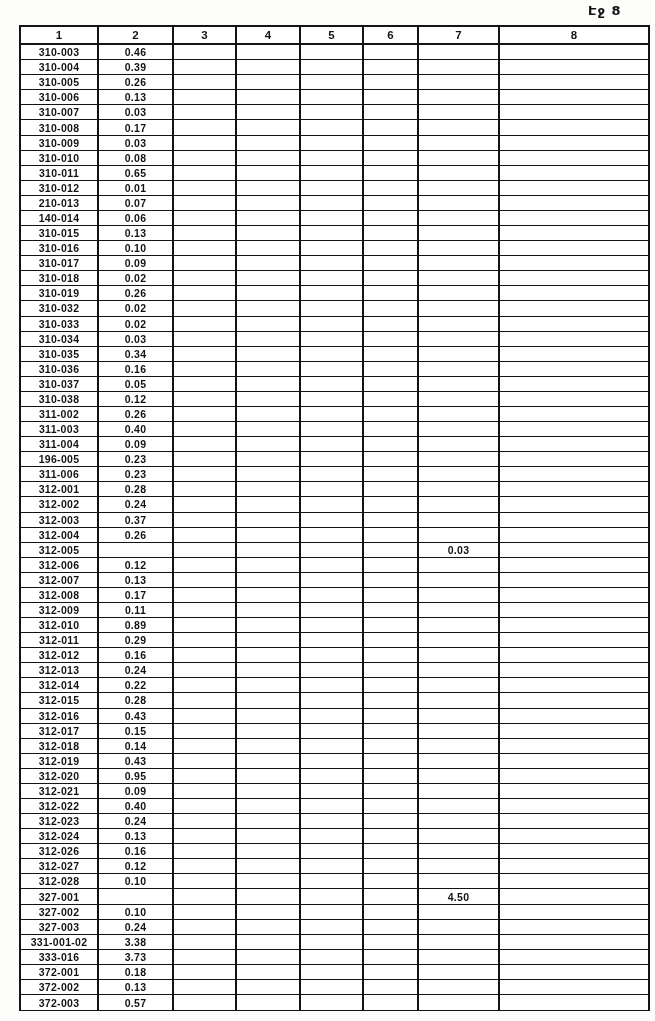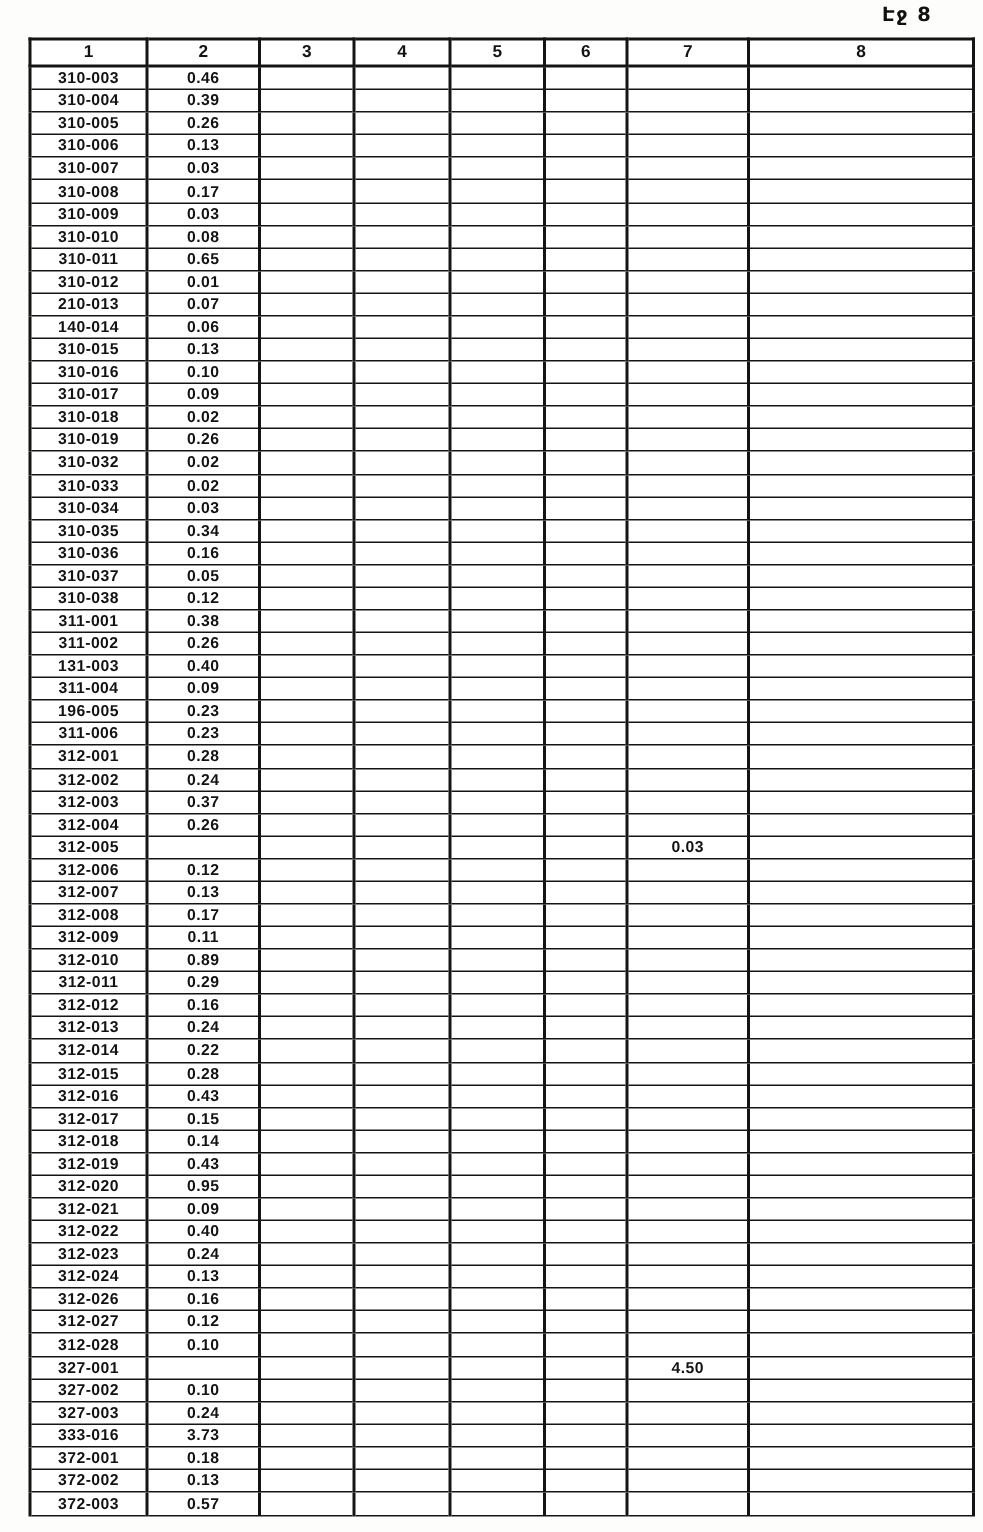--- a/index.html
+++ b/index.html
@@ -336,41 +336,31 @@
           <td class="code">310-038</td>
           <td class="val">0.12</td>
           <td class="val"></td>
           <td class="val"></td>
           <td class="val"></td>
           <td class="val"></td>
           <td class="val"></td>
           <td class="note"></td>
         </tr>
         <tr>
-          <td class="code">311-001</td>
-          <td class="val">0.38</td>
-          <td class="val"></td>
-          <td class="val"></td>
-          <td class="val"></td>
-          <td class="val"></td>
-          <td class="val"></td>
-          <td class="note"></td>
-        </tr>
-        <tr>
           <td class="code">311-002</td>
           <td class="val">0.26</td>
           <td class="val"></td>
           <td class="val"></td>
           <td class="val"></td>
           <td class="val"></td>
           <td class="val"></td>
           <td class="note"></td>
         </tr>
         <tr>
-          <td class="code">131-003</td>
+          <td class="code">311-003</td>
           <td class="val">0.40</td>
           <td class="val"></td>
           <td class="val"></td>
           <td class="val"></td>
           <td class="val"></td>
           <td class="val"></td>
           <td class="note"></td>
         </tr>
         <tr>
           <td class="code">311-004</td>
@@ -688,20 +678,30 @@
           <td class="val"></td>
           <td class="val"></td>
           <td class="val"></td>
           <td class="val"></td>
           <td class="val"></td>
           <td class="note"></td>
         </tr>
         <tr>
           <td class="code">327-003</td>
           <td class="val">0.24</td>
+          <td class="val"></td>
+          <td class="val"></td>
+          <td class="val"></td>
+          <td class="val"></td>
+          <td class="val"></td>
+          <td class="note"></td>
+        </tr>
+        <tr>
+          <td class="code">331-001-02</td>
+          <td class="val">3.38</td>
           <td class="val"></td>
           <td class="val"></td>
           <td class="val"></td>
           <td class="val"></td>
           <td class="val"></td>
           <td class="note"></td>
         </tr>
         <tr>
           <td class="code">333-016</td>
           <td class="val">3.73</td>

